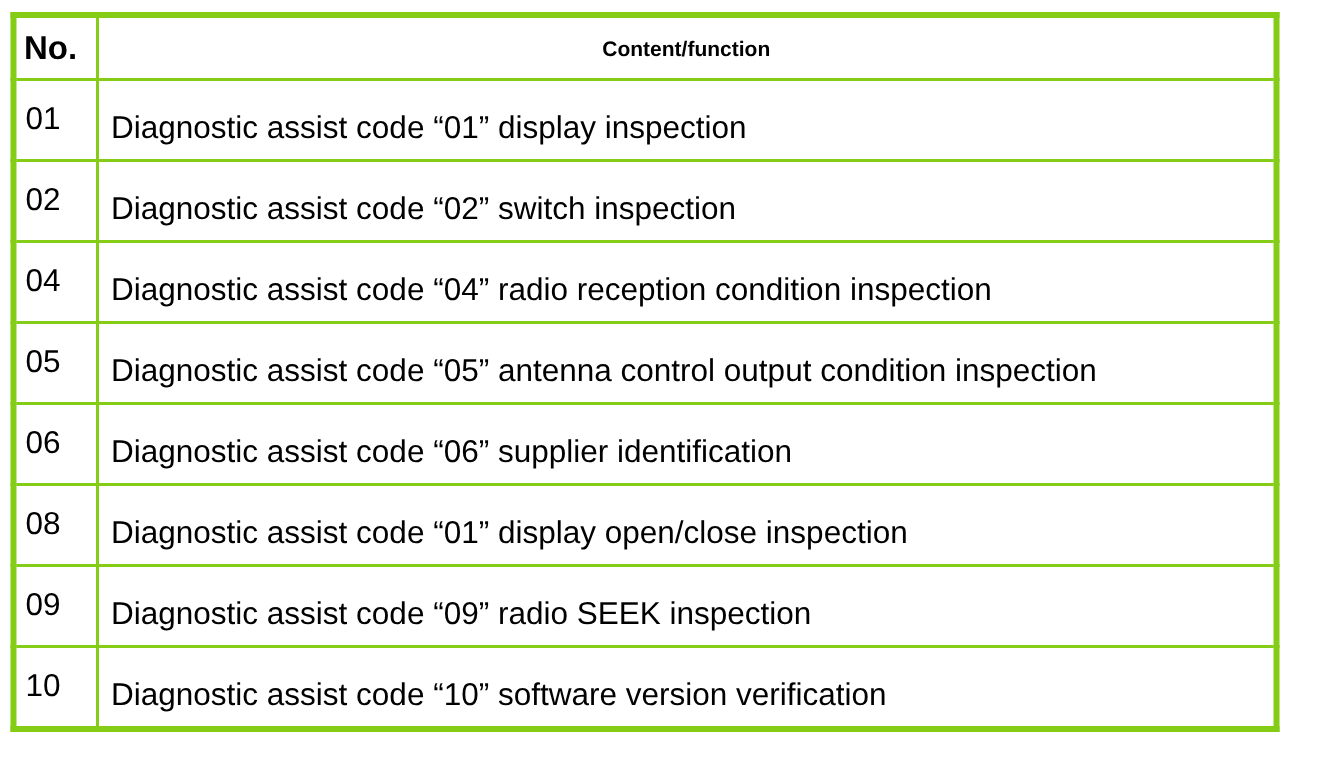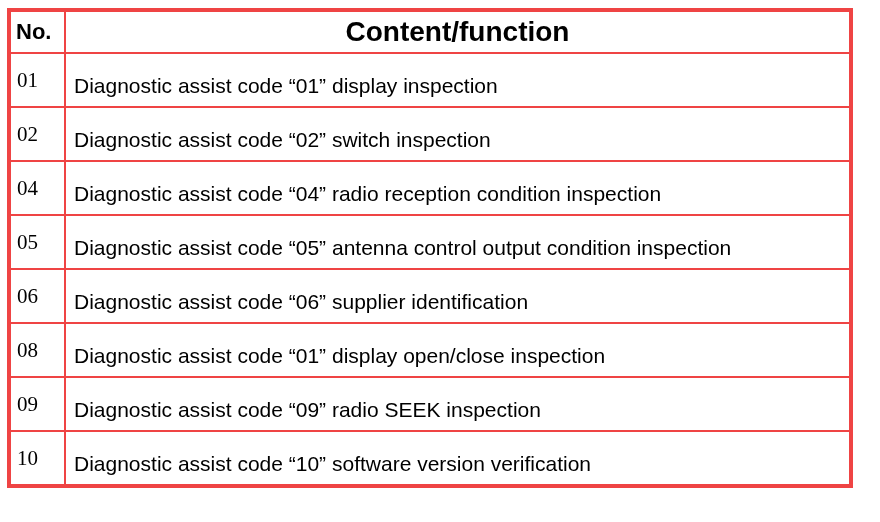--- a/index.html
+++ b/index.html
@@ -20,49 +20,48 @@
     left: 7px;
     top: 8px;
     width: 846px;
     border-collapse: collapse;
     table-layout: fixed;
     background: #ffffff;
   }
   table.doc-table,
   table.doc-table th,
   table.doc-table td {
-    border: 2px solid #ef4444;
+    border: 2px solid #84cc16;
   }
   table.doc-table {
     border-width: 4px;
   }
   th, td {
     height: 40px;
     vertical-align: middle;
     white-space: nowrap;
     overflow: hidden;
   }
   th.col-no {
     width: 48px;
     text-align: left;
     padding: 0 0 0 5px;
     font-size: 22px;
     font-weight: bold;
   }
   th.col-content {
     text-align: center;
     padding: 0;
-    font-size: 28px;
+    font-size: 14px;
     font-weight: bold;
   }
   td.col-no {
     font-size: 21px;
     font-weight: normal;
     padding: 0 0 0 6px;
-    font-family: Liberation Serif, serif;
   }
   td.col-content {
     font-size: 21px;
     font-weight: normal;
     padding: 12px 0 0 8px;
   }
 </style>
 </head>
 <body>
 

